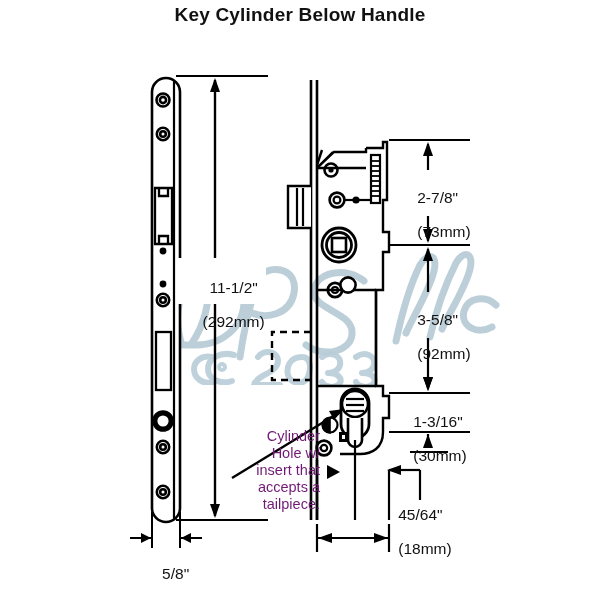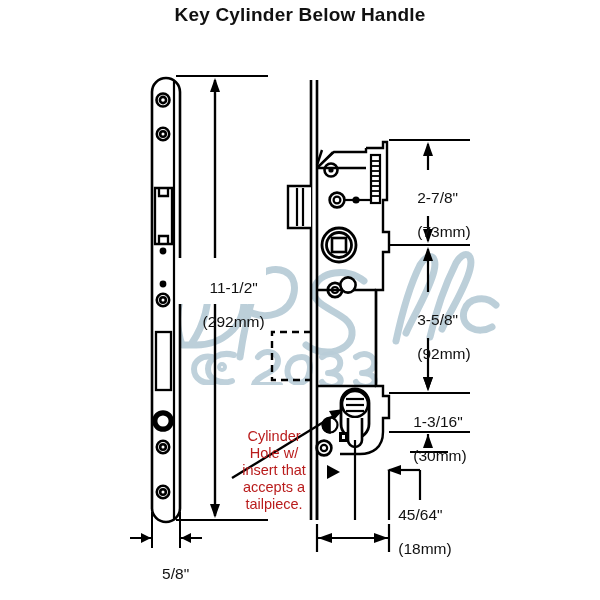--- a/index.html
+++ b/index.html
@@ -12,22 +12,22 @@
   .title{
     position:absolute;left:0;top:4px;width:600px;text-align:center;
     font-size:19px;font-weight:bold;letter-spacing:.2px;color:#111;
   }
   .dim{
     position:absolute;font-size:15.5px;line-height:17px;color:#111;
     white-space:pre;
   }
   .dim.c{text-align:center;}
   .callout{
-    position:absolute;font-size:14.5px;line-height:17px;color:#b91c1c;
-    text-align:center;white-space:pre-line;
+    position:absolute;font-size:14.5px;line-height:17px;color:#701a75;
+    text-align:right;white-space:pre-line;
   }
   .wm{
     position:absolute;pointer-events:none;
   }
   svg{display:block;}
 </style>
 </head>
 <body>
 
 <div id="stage">

